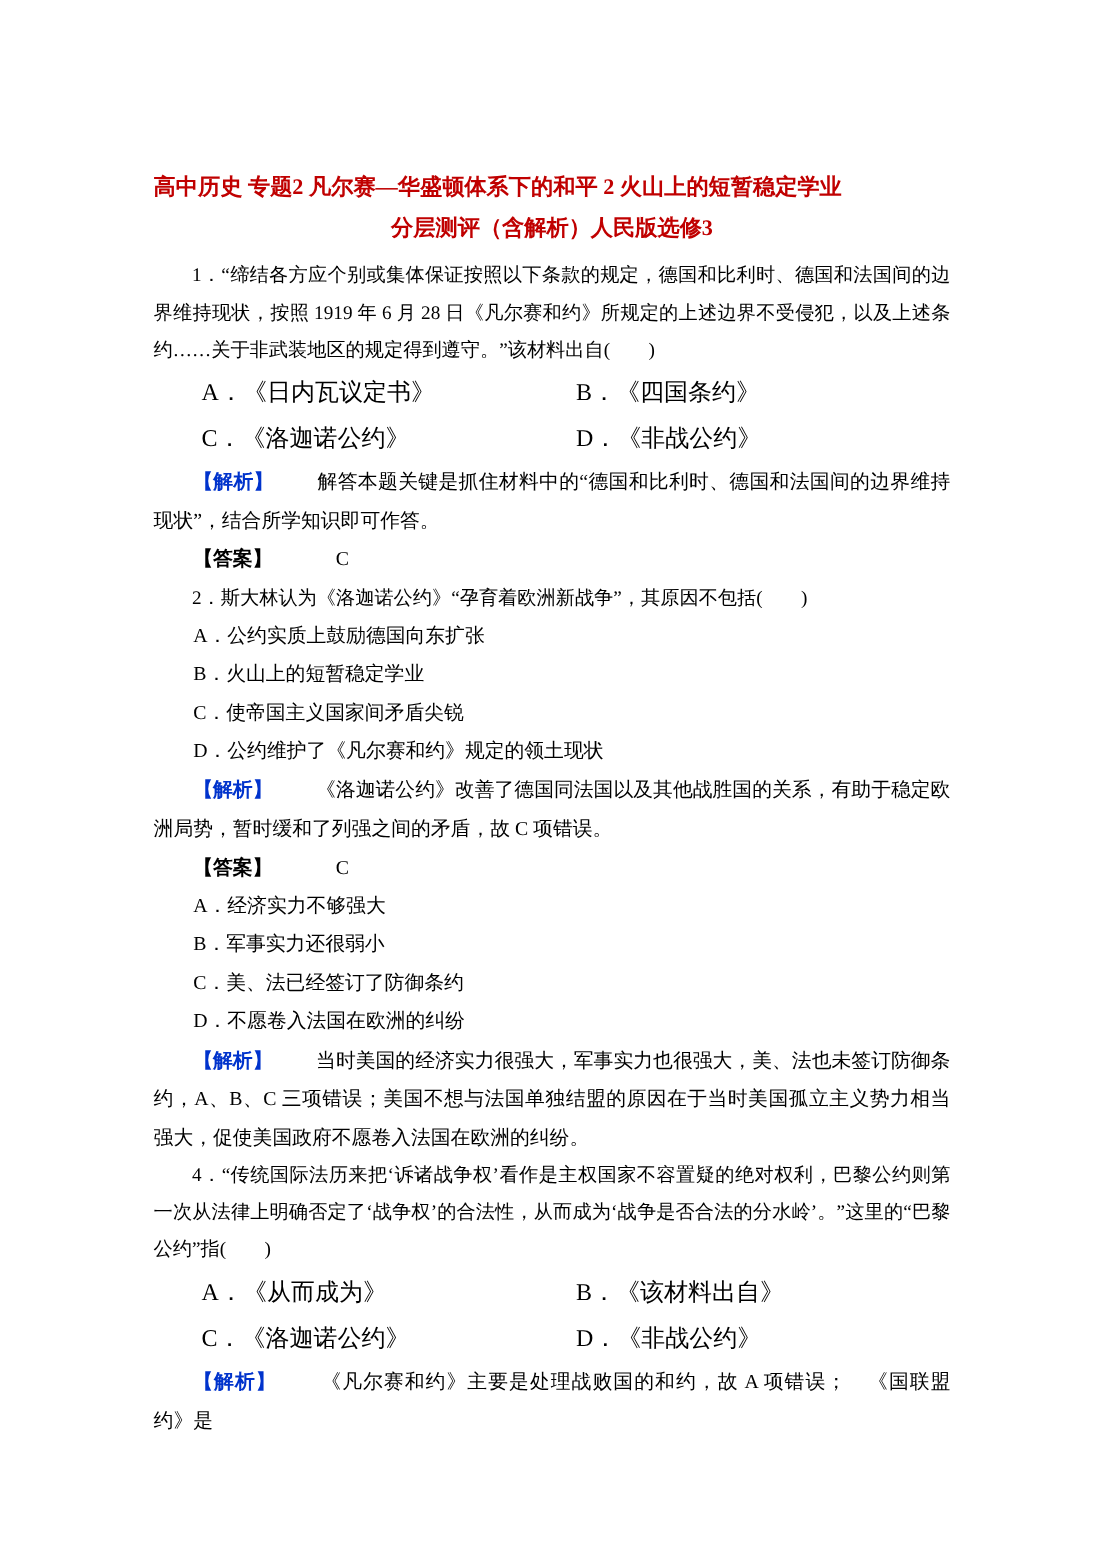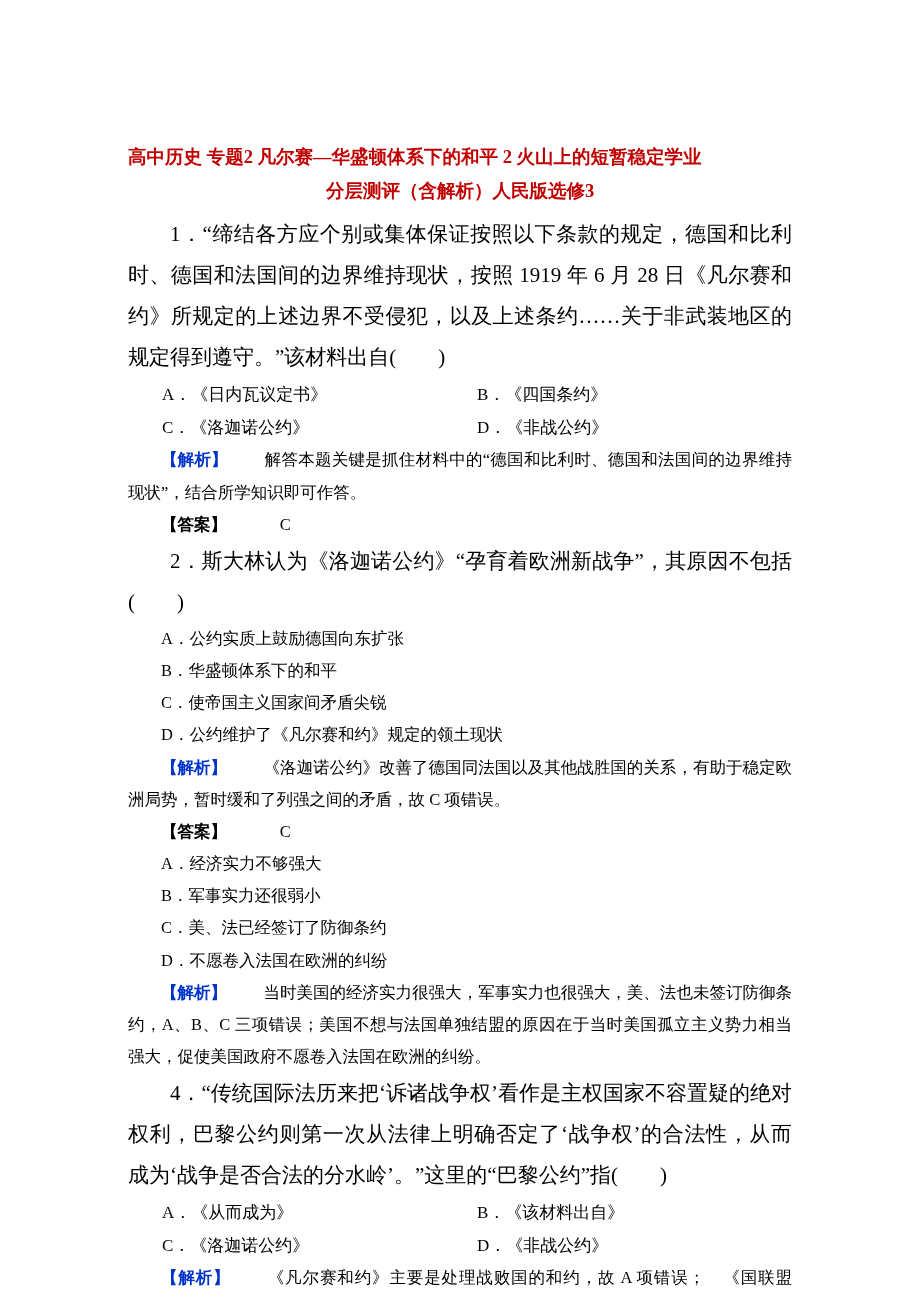--- a/index.html
+++ b/index.html
@@ -30,29 +30,29 @@
     line-height: 1.85;
     text-align: justify;
     text-justify: inter-ideograph;
     margin: 0 0 6px 0;
   }
   .doc-title .line2 {
     display: block;
     text-align: center;
   }
   .q {
-    font-size: 21px;
+    font-size: 16px;
     line-height: 1.95;
     text-align: justify;
     text-justify: inter-ideograph;
     margin: 0;
     text-indent: 2em;
   }
   .opt-row {
-    font-size: 17px;
+    font-size: 20px;
     line-height: 1.95;
     margin: 0;
     display: flex;
     text-indent: 0;
     padding-left: 2em;
   }
   .opt-row .opt {
     width: 50%;
     box-sizing: border-box;
   }
@@ -104,21 +104,21 @@
   </div>
   <div class="opt-row">
     <span class="opt">C．《洛迦诺公约》</span>
     <span class="opt">D．《非战公约》</span>
   </div>
   <p class="anno"><span class="tag">【解析】</span><span class="gap"></span><span>解答本题关键是抓住材料中的“德国和比利时、德国和法国间的边界维持现状”，结合所学知识即可作答。</span></p>
   <p class="anno"><span class="tag-ans">【答案】</span><span class="ansval">C</span></p>
 
   <p class="q">2．斯大林认为《洛迦诺公约》“孕育着欧洲新战争”，其原因不包括(　　)</p>
   <div class="opt-single">A．公约实质上鼓励德国向东扩张</div>
-  <div class="opt-single">B．华盛顿体系下的和平</div>
+  <div class="opt-single">B．火山上的短暂稳定学业</div>
   <div class="opt-single">C．使帝国主义国家间矛盾尖锐</div>
   <div class="opt-single">D．公约维护了《凡尔赛和约》规定的领土现状</div>
   <p class="anno"><span class="tag">【解析】</span><span class="gap"></span><span>《洛迦诺公约》改善了德国同法国以及其他战胜国的关系，有助于稳定欧洲局势，暂时缓和了列强之间的矛盾，故 C 项错误。</span></p>
   <p class="anno"><span class="tag-ans">【答案】</span><span class="ansval">C</span></p>
 
   <div class="opt-single">A．经济实力不够强大</div>
   <div class="opt-single">B．军事实力还很弱小</div>
   <div class="opt-single">C．美、法已经签订了防御条约</div>
   <div class="opt-single">D．不愿卷入法国在欧洲的纠纷</div>
   <p class="anno"><span class="tag">【解析】</span><span class="gap"></span><span>当时美国的经济实力很强大，军事实力也很强大，美、法也未签订防御条约，A、B、C 三项错误；美国不想与法国单独结盟的原因在于当时美国孤立主义势力相当强大，促使美国政府不愿卷入法国在欧洲的纠纷。</span></p>

